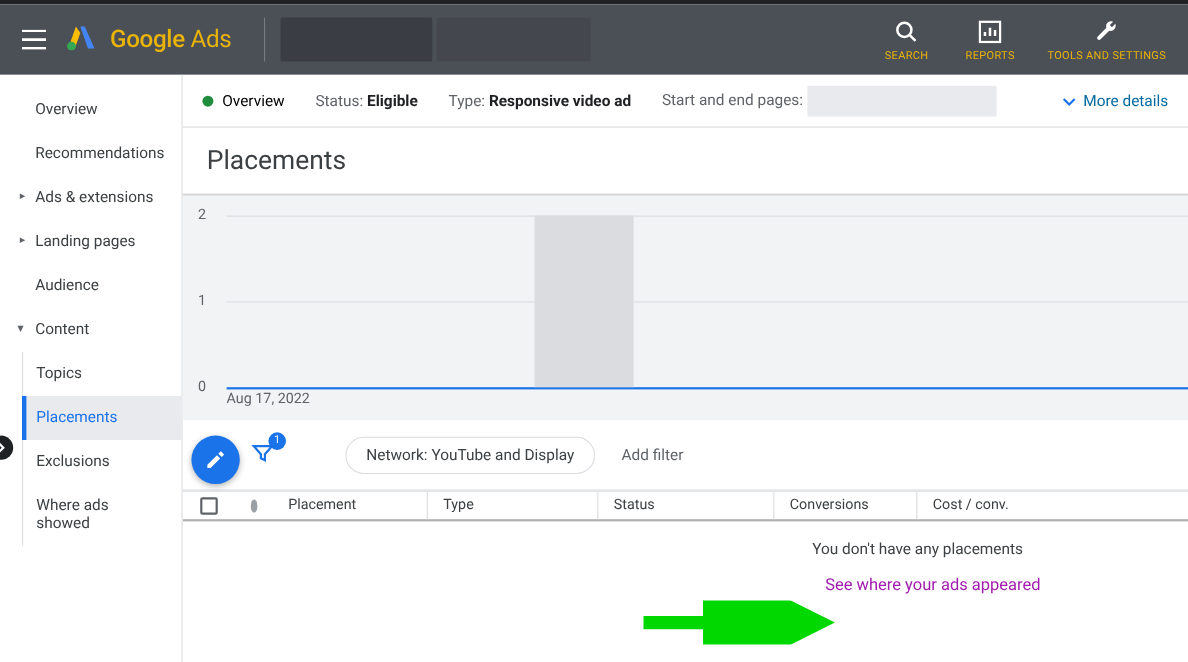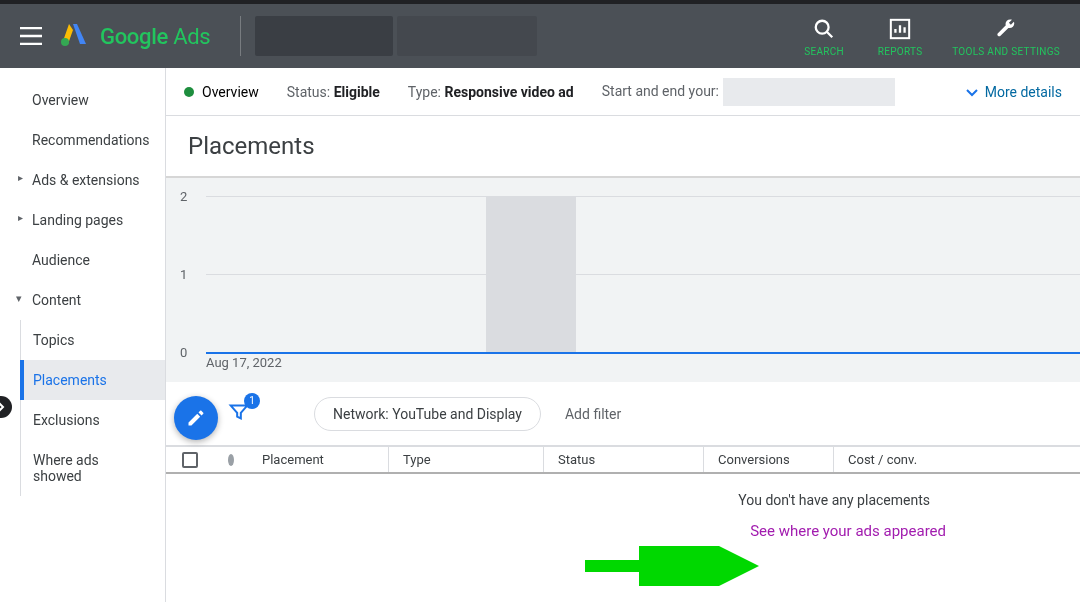--- a/index.html
+++ b/index.html
@@ -1,19 +1,19 @@
 <!DOCTYPE html>
 <html><head>
   <meta charset="utf-8">
   <style>
     * { margin: 0; padding: 0; box-sizing: border-box; font-family: 'Google Sans', Roboto, Arial, sans-serif; }
     body { background: #fff; width: 1080px; height: 602px; overflow: hidden; position: relative; }
     
     .topbar-outer { height: 4px; background: #202124; }
-    .topbar { height: 64px; background: #4b5056; display: flex; align-items: center; padding: 0 20px; color: #22c55e; }
+    .topbar { height: 64px; background: #4b5056; display: flex; align-items: center; padding: 0 20px; color: #eab308; }
     .hamburger { cursor: pointer; margin-right: 18px; }
     .hamburger svg { display: block; }
     .logo { display: flex; align-items: center; margin-right: 16px; }
     .logo-icon { margin-right: 14px; }
     .logo-text { font-size: 22px; font-weight: 400; letter-spacing: -0.3px; }
     .logo-text .bold { font-weight: 500; }
     .divider-v { width: 1px; height: 40px; background: rgba(255,255,255,0.25); margin: 0 14px; }
     .searchbox { width: 138px; height: 40px; background: #3a3e44; border-radius: 2px; margin-right: 4px; }
     .searchbox2 { width: 140px; height: 40px; background: #44484e; border-radius: 2px; }
     .top-spacer { flex: 1; }
@@ -161,21 +161,21 @@
         <span class="status-dot"></span>
         <span>Overview</span>
       </div>
       <div class="status-item">
         <span class="label">Status:</span> <span class="value">Eligible</span>
       </div>
       <div class="status-item">
         <span class="label">Type:</span> <span class="value">Responsive video ad</span>
       </div>
       <div class="status-item">
-        <span class="label">Start and end your:</span><span class="date-box"></span>
+        <span class="label">Start and end pages:</span><span class="date-box"></span>
       </div>
       <div class="more-details">
         <svg width="14" height="14" viewBox="0 0 14 14">
             <path d="M2 5l5 5 5-5" stroke="#1a73e8" stroke-width="2" fill="none"></path>
           </svg>
         <span>More details</span>
       </div>
     </div>
 
     <div class="page-title">Placements</div>

